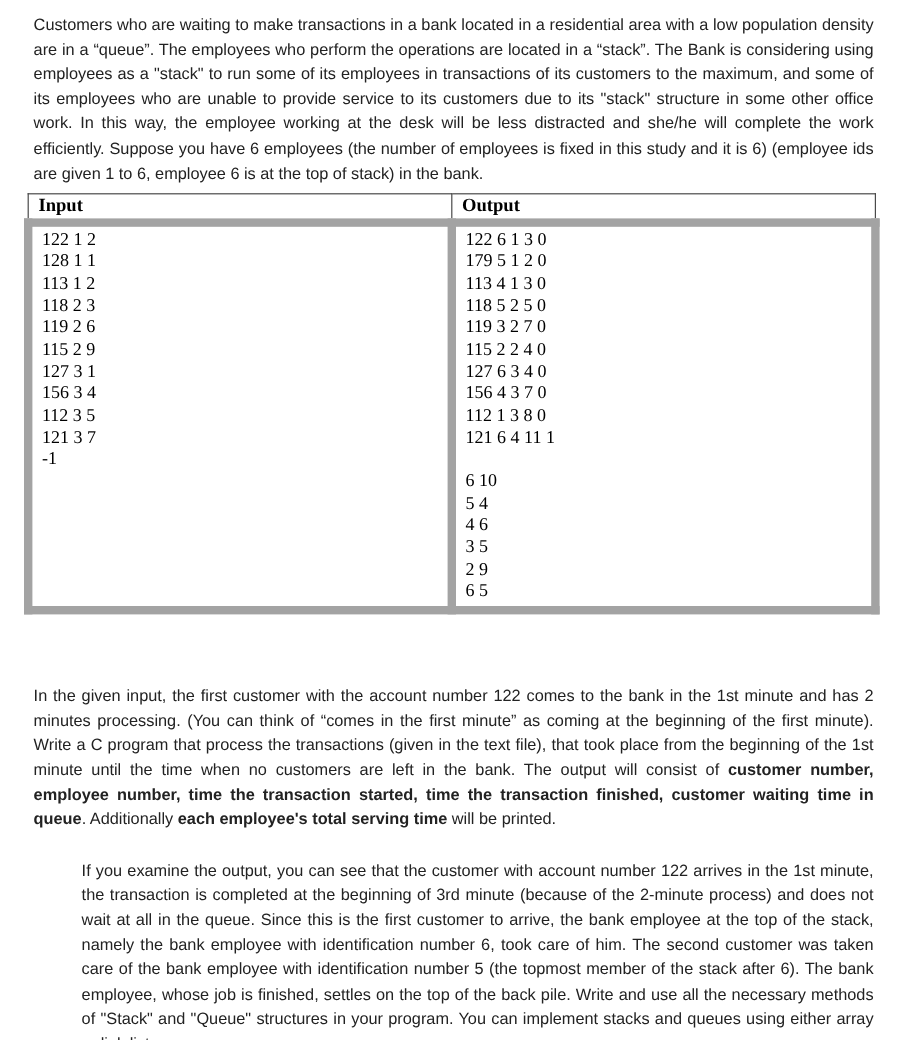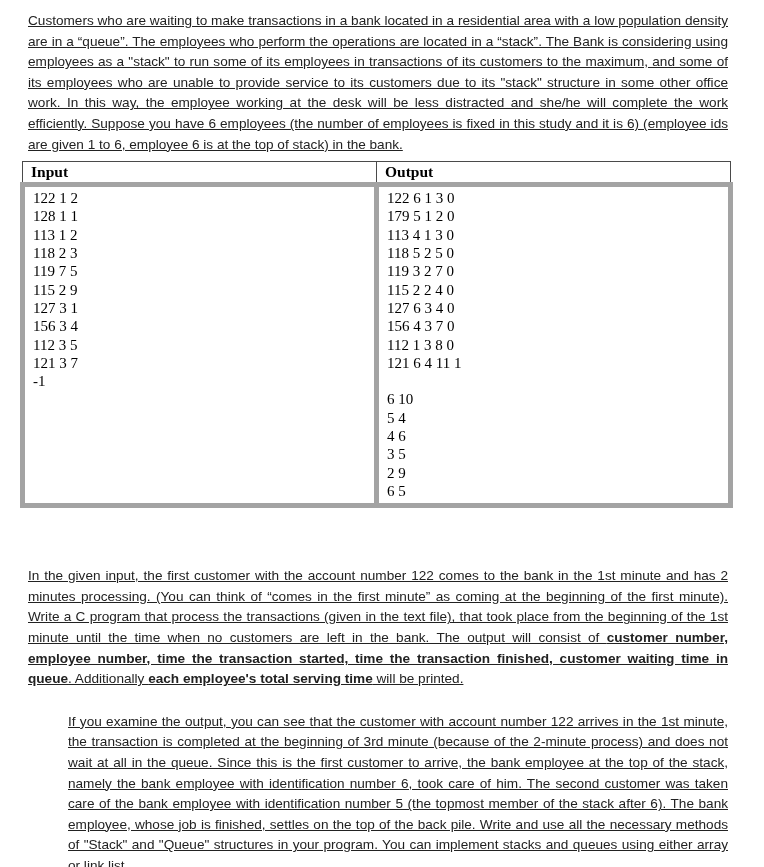--- a/index.html
+++ b/index.html
@@ -15,21 +15,20 @@
   .page {
     padding: 11px 36px 20px 28px;
   }
   .body-text {
     margin: 0;
     font-family: "Liberation Sans", sans-serif;
     font-size: 13.6px;
     line-height: 20.6px;
     text-align: justify;
     color: #222222;
-    text-decoration: underline;
   }
   .b { font-weight: bold; }
   .io-table {
     width: 713px;
     margin-left: -8px;
     margin-top: 6px;
     border-collapse: collapse;
     table-layout: fixed;
     font-family: "Liberation Serif", serif;
     color: #000000;
@@ -43,21 +42,21 @@
     font-weight: bold;
     padding: 2px 4px 2px 8px;
     border: 1px solid #4a4a4a;
     border-bottom: 2px solid #6e6e6e;
   }
   .io-table td {
     vertical-align: top;
     font-size: 15px;
     line-height: 18.3px;
     padding: 2px 4px 3px 8px;
-    border: 5px solid #a3a3a3;
+    border: 7px solid #a3a3a3;
   }
   .cell-line { white-space: pre; }
   .blank-line { height: 18.3px; }
   .task-para { margin-top: 58px; }
   .expl-para { margin-top: 22px; margin-left: 40px; }
 </style>
 </head>
 <body>
 
 <div class="page">
@@ -71,21 +70,21 @@
         <th>Output</th>
       </tr>
     </thead>
     <tbody>
       <tr>
         <td id="input-cell">
             <div class="cell-line">122 1 2</div>
             <div class="cell-line">128 1 1</div>
             <div class="cell-line">113 1 2</div>
             <div class="cell-line">118 2 3</div>
-            <div class="cell-line">119 7 5</div>
+            <div class="cell-line">119 2 6</div>
             <div class="cell-line">115 2 9</div>
             <div class="cell-line">127 3 1</div>
             <div class="cell-line">156 3 4</div>
             <div class="cell-line">112 3 5</div>
             <div class="cell-line">121 3 7</div>
             <div class="cell-line">-1</div>
           </td>
         <td id="output-cell">
             <div class="cell-line">122 6 1 3 0</div>
             <div class="cell-line">179 5 1 2 0</div>

